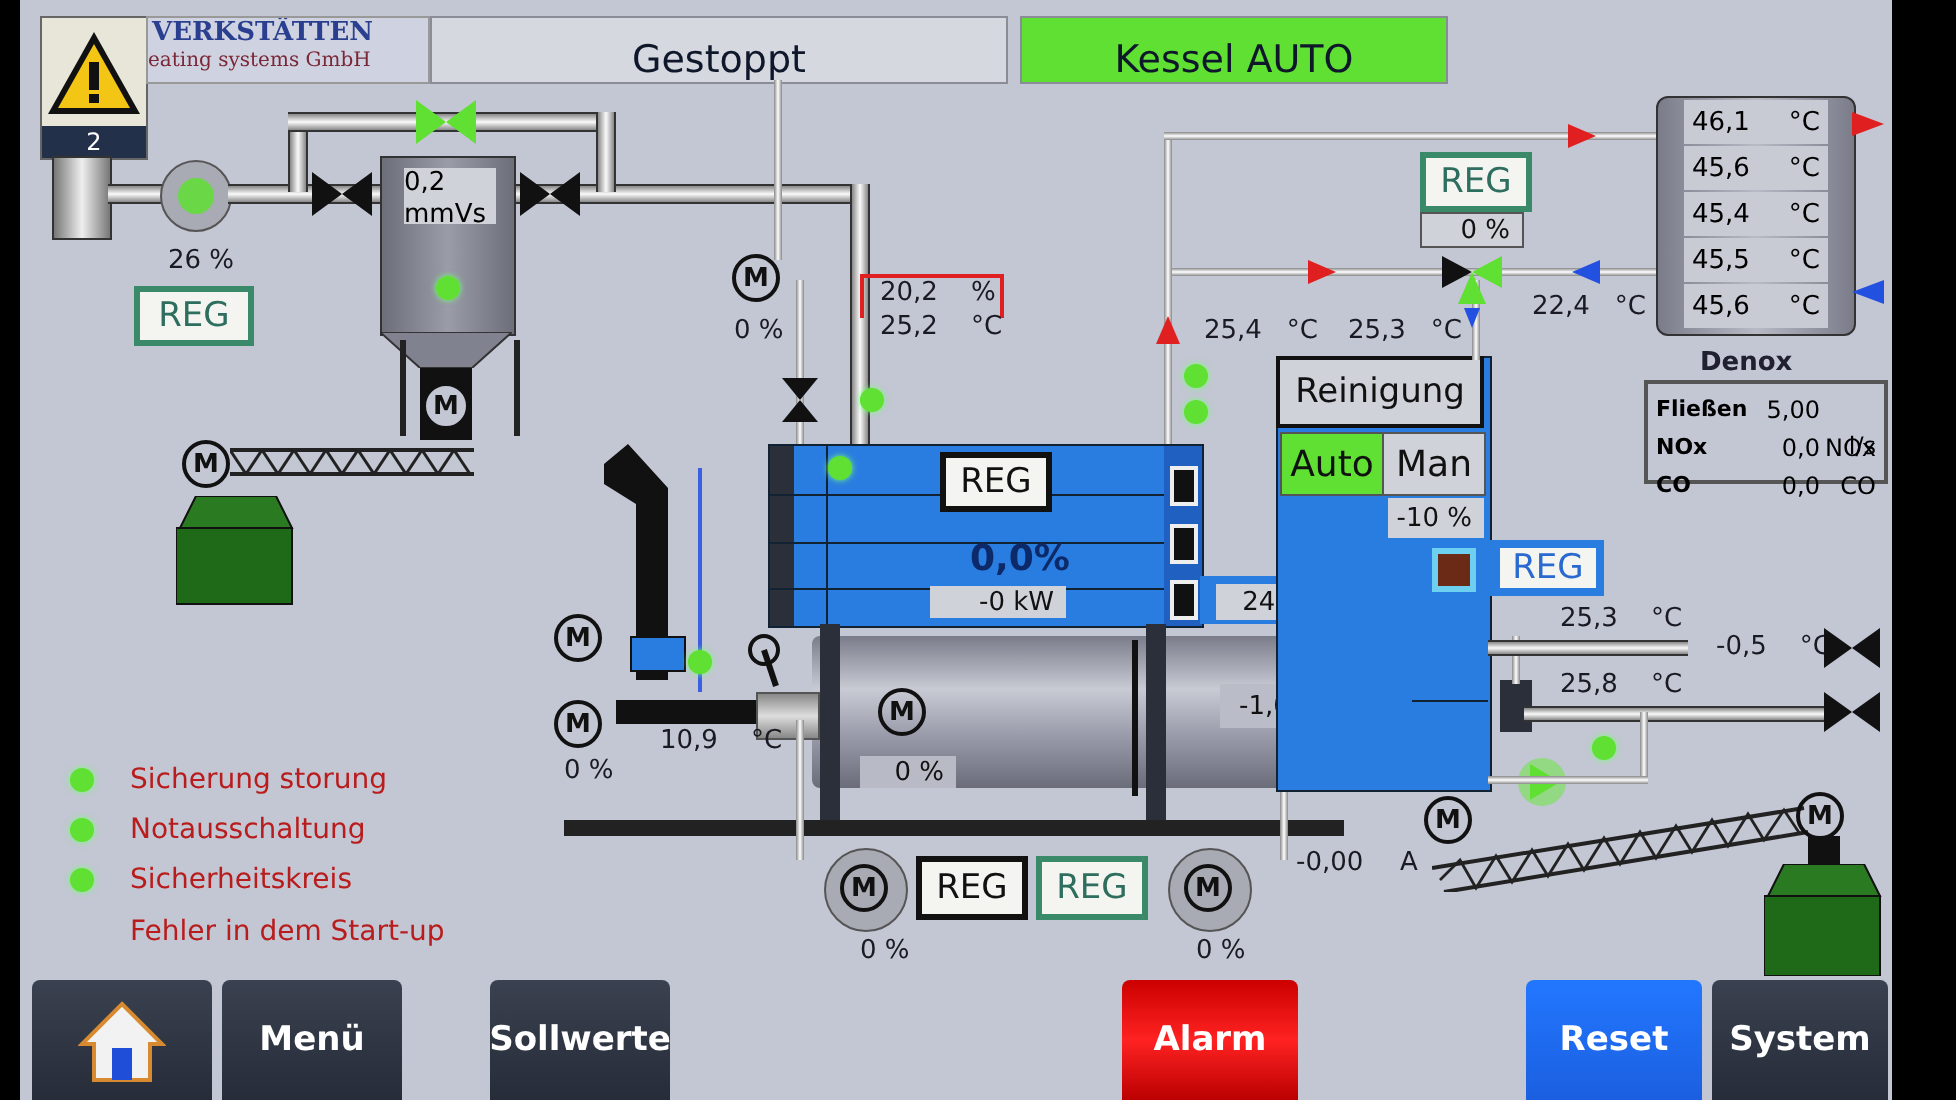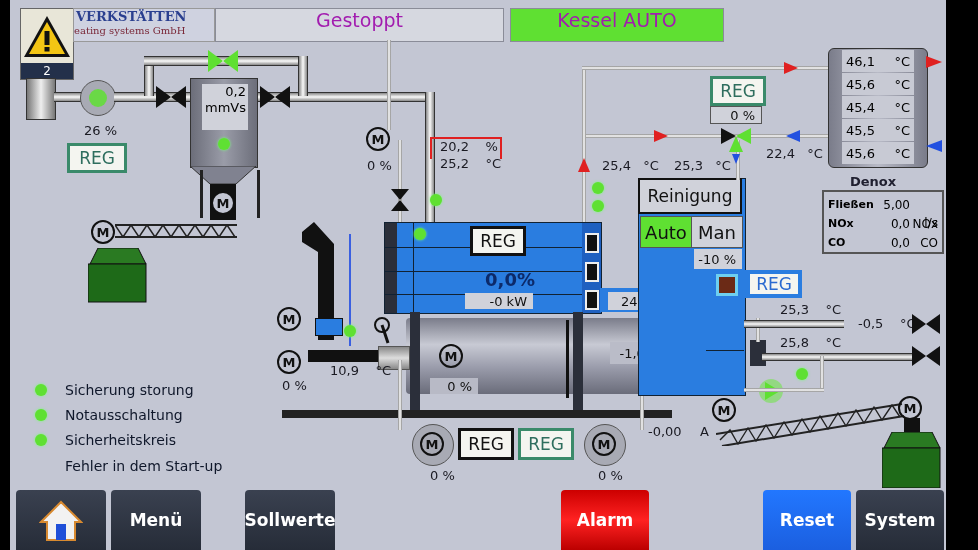--- a/index.html
+++ b/index.html
@@ -1,36 +1,36 @@
 <!DOCTYPE html>
 <html><head>
 <meta charset="utf-8">
 <style>
   html,body{margin:0;padding:0;background:#000;}
   body{width:978px;height:550px;position:relative;overflow:hidden;font-family:"DejaVu Sans","Liberation Sans",sans-serif;}
   #screen{position:absolute;left:10px;top:0;width:936px;height:550px;background:#c3c6d3;overflow:hidden;}
   .abs{position:absolute;}
   .txt{position:absolute;font-size:13px;color:#1a1a22;white-space:nowrap;}
-  .hdr{position:absolute;top:8px;height:32px;background:#d6d8e0;border:1px solid #8a8c98;display:flex;align-items:flex-start;justify-content:center;font-size:19px;color:#a21caf;}
+  .hdr{position:absolute;top:8px;height:32px;background:#d6d8e0;border:1px solid #8a8c98;display:flex;align-items:flex-end;justify-content:center;font-size:19px;color:#0f172a;}
   .reg{position:absolute;background:#f4f5f0;font-size:17px;display:flex;align-items:center;justify-content:center;}
   .reg.green{border:3px solid #3a8a6a;color:#2e6e5e;}
   .reg.black{border:3px solid #111;color:#111;}
   .reg.blue{border:3px solid #2a7de0;color:#2a6ad0;}
   .dot{position:absolute;width:12px;height:12px;border-radius:50%;background:#5fe032;box-shadow:0 0 3px #7f7;}
   .motor{position:absolute;width:20px;height:20px;border:2px solid #111;border-radius:50%;font-size:13px;font-weight:bold;display:flex;align-items:center;justify-content:center;color:#111;background:transparent;}
   .pipe-h{position:absolute;height:8px;background:linear-gradient(#888,#fafafa 50%,#888);border-top:1px solid #333;border-bottom:1px solid #333;}
   .pipe-v{position:absolute;width:8px;background:linear-gradient(90deg,#888,#fafafa 50%,#888);border-left:1px solid #333;border-right:1px solid #333;}
   .thin-h{position:absolute;height:4px;background:linear-gradient(#888,#fff,#888);}
   .thin-v{position:absolute;width:4px;background:linear-gradient(90deg,#888,#fff,#888);}
   .btn{position:absolute;top:490px;height:60px;border-radius:4px 4px 0 0;color:#fff;font-size:17px;font-weight:bold;display:flex;align-items:center;justify-content:center;}
   .btn.dark{background:linear-gradient(#3a4150,#262c38);}
   .btn.red{background:linear-gradient(#c00,#f22 50%,#b00);}
   .btn.blue{background:linear-gradient(#2277ff,#1b5fe0);}
   .valbox{position:absolute;background:#d0d2da;font-size:13px;color:#111;display:flex;align-items:center;justify-content:flex-end;padding-right:6px;box-sizing:border-box;}
-  .legend-row{position:absolute;left:25px;font-size:14px;color:#0f172a;display:flex;align-items:center;text-align:right;}
+  .legend-row{position:absolute;left:25px;font-size:14px;color:#b91c1c;display:flex;align-items:center;text-align:right;}
   .legend-row .dot{position:relative;margin-right:18px;}
 </style>
 </head>
 <body>
 
 <div id="screen">
 
   <div class="abs" style="left:10px;top:8px;width:52px;height:70px;background:#e8e6d8;border:1px solid #666;">
     <svg width="52" height="52" viewBox="0 0 52 52" style="position:absolute;left:0;top:2px;">
       <polygon points="26,5 49,46 3,46" fill="#111"></polygon>
@@ -75,21 +75,21 @@
   <svg class="abs" width="30" height="22" style="left:146px;top:86px;">
     <polygon points="0,0 15,11 0,22" fill="#111"></polygon>
       <polygon points="30,0 15,11 30,22" fill="#111"></polygon>
   </svg>
   <svg class="abs" width="30" height="22" style="left:250px;top:86px;">
     <polygon points="0,0 15,11 0,22" fill="#111"></polygon>
       <polygon points="30,0 15,11 30,22" fill="#111"></polygon>
   </svg>
 
   <div class="abs" style="left:180px;top:78px;width:66px;height:88px;background:linear-gradient(90deg,#6c6e7a,#9a9ca8,#6c6e7a);border:1px solid #333;"></div>
-  <div class="abs" style="left:192px;top:84px;width:44px;height:46px;background:#d0d2da;text-align:right;font-size:13px;line-height:16px;padding-right:2px;">
+  <div class="abs" style="left:192px;top:84px;width:44px;height:28px;background:#d0d2da;font-size:13px;line-height:16px;padding-right:2px;">
     <div>0,2</div>
     <div>mmVs</div>
   </div>
   <div class="dot" style="left:208px;top:138px;"></div>
   <svg class="abs" width="66" height="18" style="left:180px;top:166px;">
     <polygon points="0,0 66,0 46,18 20,18" fill="#808290" stroke="#333"></polygon>
   </svg>
   <div class="abs" style="left:190px;top:170px;width:3px;height:48px;background:#222;"></div>
   <div class="abs" style="left:247px;top:170px;width:3px;height:48px;background:#222;"></div>
   <div class="abs" style="left:200px;top:184px;width:26px;height:36px;background:#111;"></div>
@@ -267,21 +267,21 @@
       </div>
   </div>
   <svg class="abs" width="16" height="12" style="left:916px;top:56px;">
       <polygon points="0,0 16,6 0,12" fill="#e02020"></polygon>
     </svg>
   <svg class="abs" width="16" height="12" style="left:916px;top:140px;">
       <polygon points="16,0 0,6 16,12" fill="#2250e0"></polygon>
     </svg>
 
   <div class="abs" style="left:840px;top:174px;font-size:13px;font-weight:bold;color:#202030;">Denox</div>
-  <div class="abs" style="left:812px;top:190px;width:122px;height:64px;border:2px solid #555;box-sizing:border-box;padding:3px 4px;">
+  <div class="abs" style="left:812px;top:190px;width:122px;height:52px;border:2px solid #555;box-sizing:border-box;padding:3px 4px;">
     <div style="display:flex;font-size:12px;height:19px;align-items:center;">
         <span style="font-weight:bold;width:46px;font-size:11px;">Fließen</span>
         <span style="width:36px;text-align:right;">5,00</span>
         <span style="flex:1;text-align:right;margin-top:36px;">l/s</span>
       </div>
     <div style="display:flex;font-size:12px;height:19px;align-items:center;">
         <span style="font-weight:bold;width:46px;font-size:11px;">NOx</span>
         <span style="width:36px;text-align:right;">0,0</span>
         <span style="flex:1;text-align:right;">NOx</span>
       </div>

